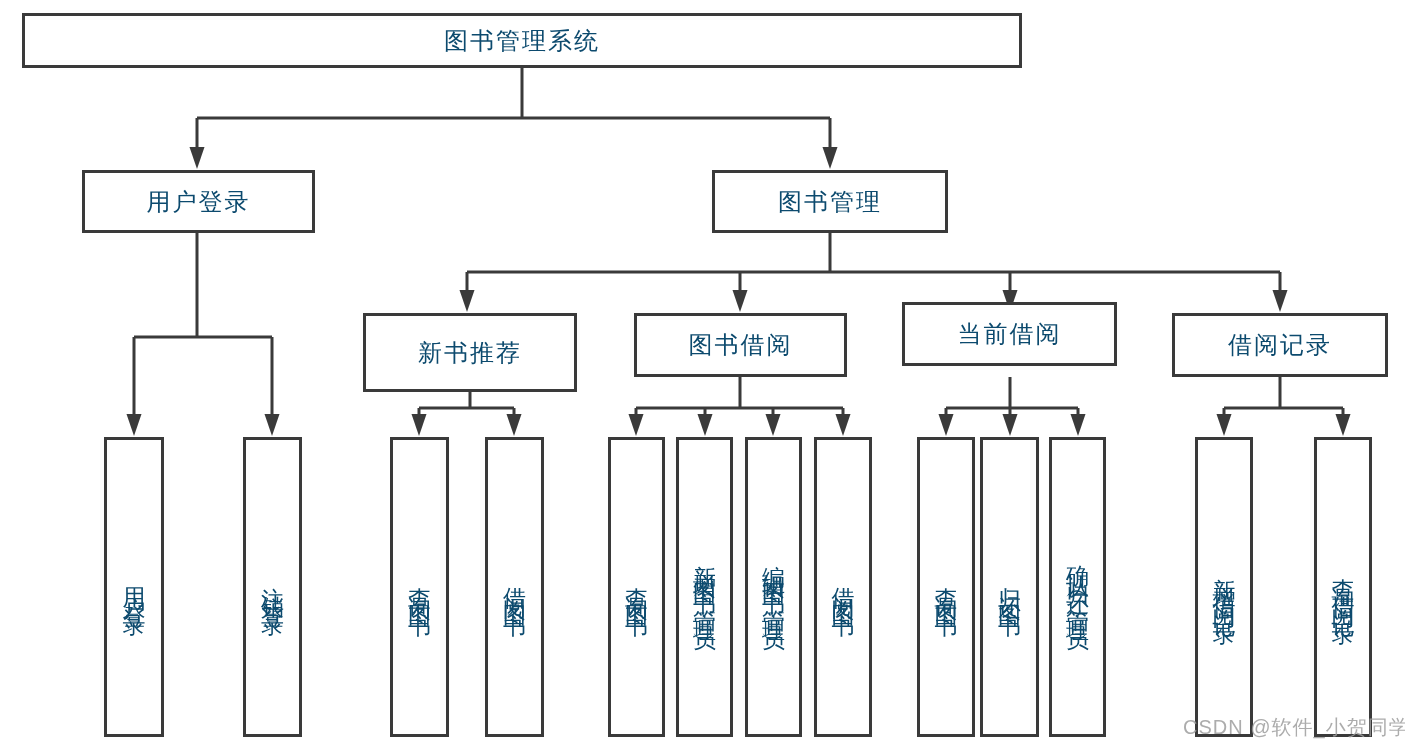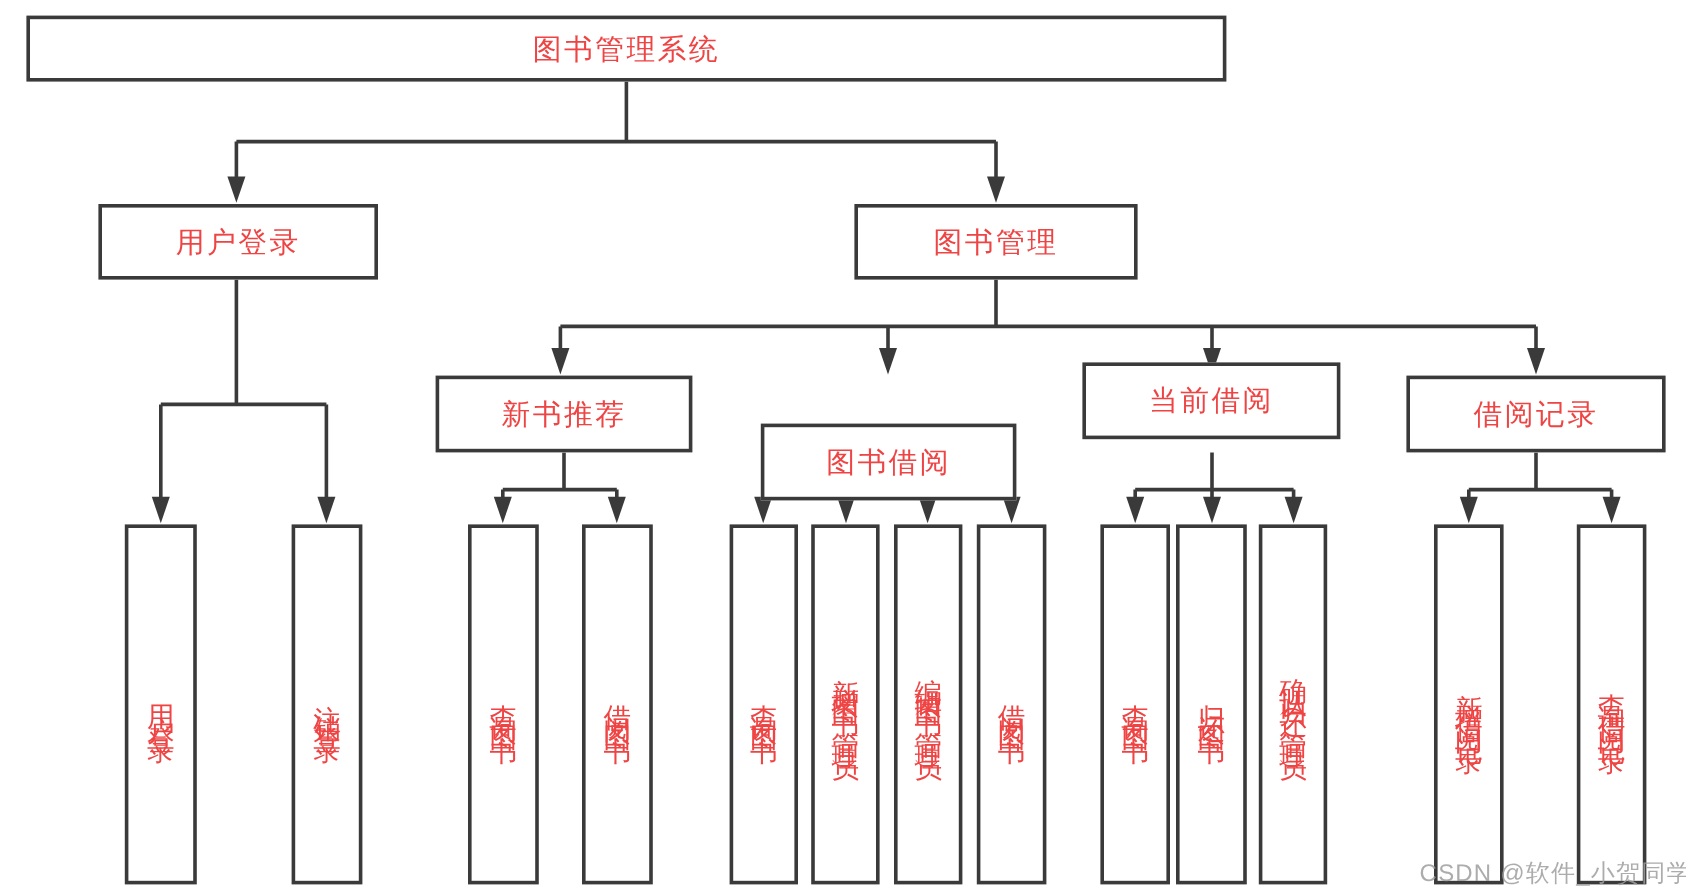--- a/index.html
+++ b/index.html
@@ -22,21 +22,21 @@
     height: 747px;
   }
   .node {
     position: absolute;
     box-sizing: border-box;
     border: 3px solid #3a3a3a;
     background: #ffffff;
     display: flex;
     align-items: center;
     justify-content: center;
-    color: #ef4444;
+    color: #0c4a6e;
   }
   .hbox {
     font-size: 24px;
     letter-spacing: 2px;
     white-space: nowrap;
   }
   .vbox {
     font-size: 23px;
   }
   .vbox .vtext {
@@ -124,24 +124,24 @@
     <span>图书管理系统</span>
   </div>
 
   <div class="node hbox" style="left:82px; top:170px; width:233px; height:63px;">
     <span>用户登录</span>
   </div>
   <div class="node hbox" style="left:712px; top:170px; width:236px; height:63px;">
     <span>图书管理</span>
   </div>
 
-  <div class="node hbox" style="left:363px; top:313px; width:214px; height:64px;text-align:right;">
+  <div class="node hbox" style="left:363px; top:313px; width:214px; height:79px;text-align:right;">
     <span>新书推荐</span>
   </div>
-  <div class="node hbox" style="left:634px; top:313px; width:213px; height:64px;margin-top:40px;">
+  <div class="node hbox" style="left:634px; top:313px; width:213px; height:64px;">
     <span>图书借阅</span>
   </div>
   <div class="node hbox" style="left:902px; top:302px; width:215px; height:64px;">
     <span>当前借阅</span>
   </div>
   <div class="node hbox" style="left:1172px; top:313px; width:216px; height:64px;">
     <span>借阅记录</span>
   </div>
 
   <div class="node vbox" style="left:104px; top:437px; width:60px; height:300px;">

